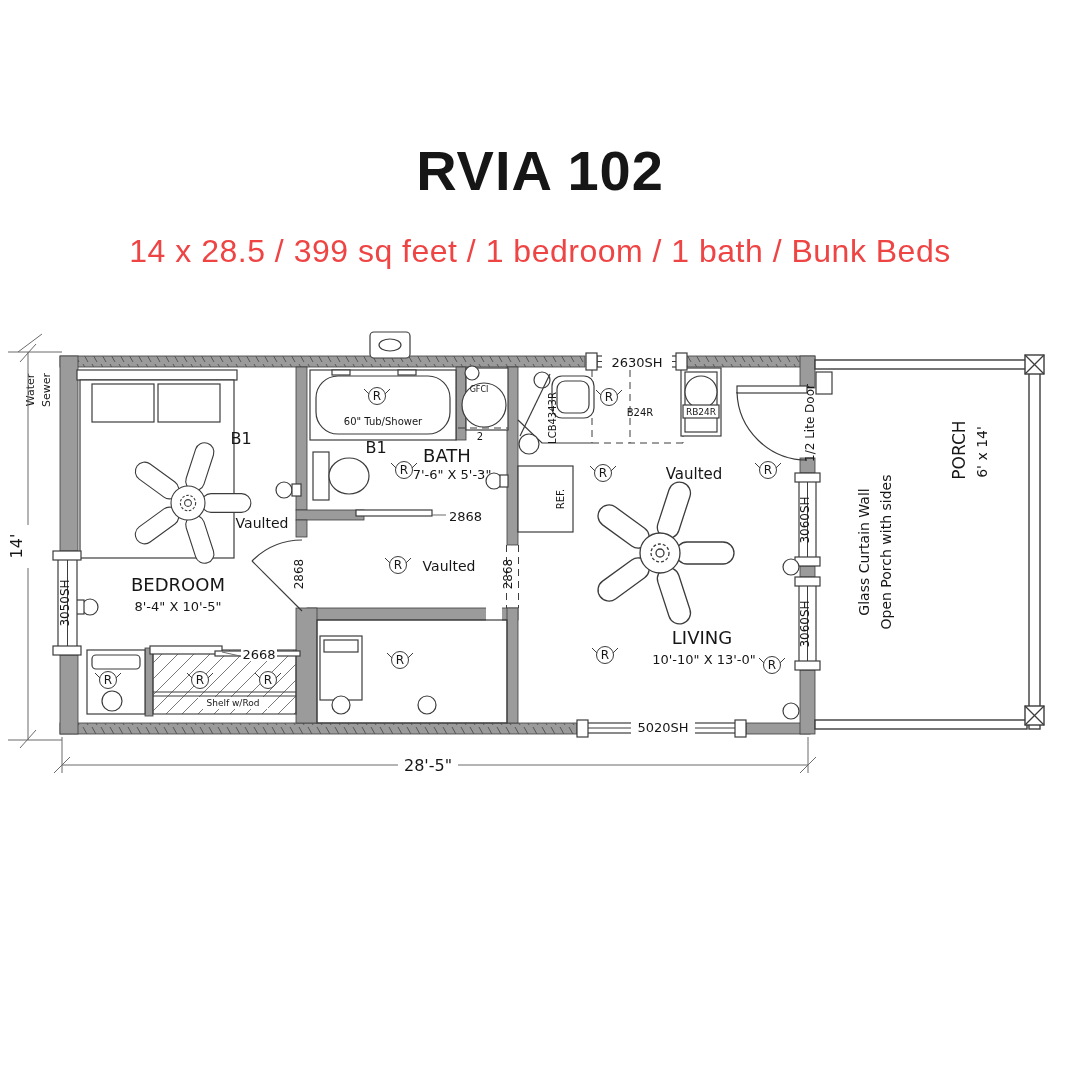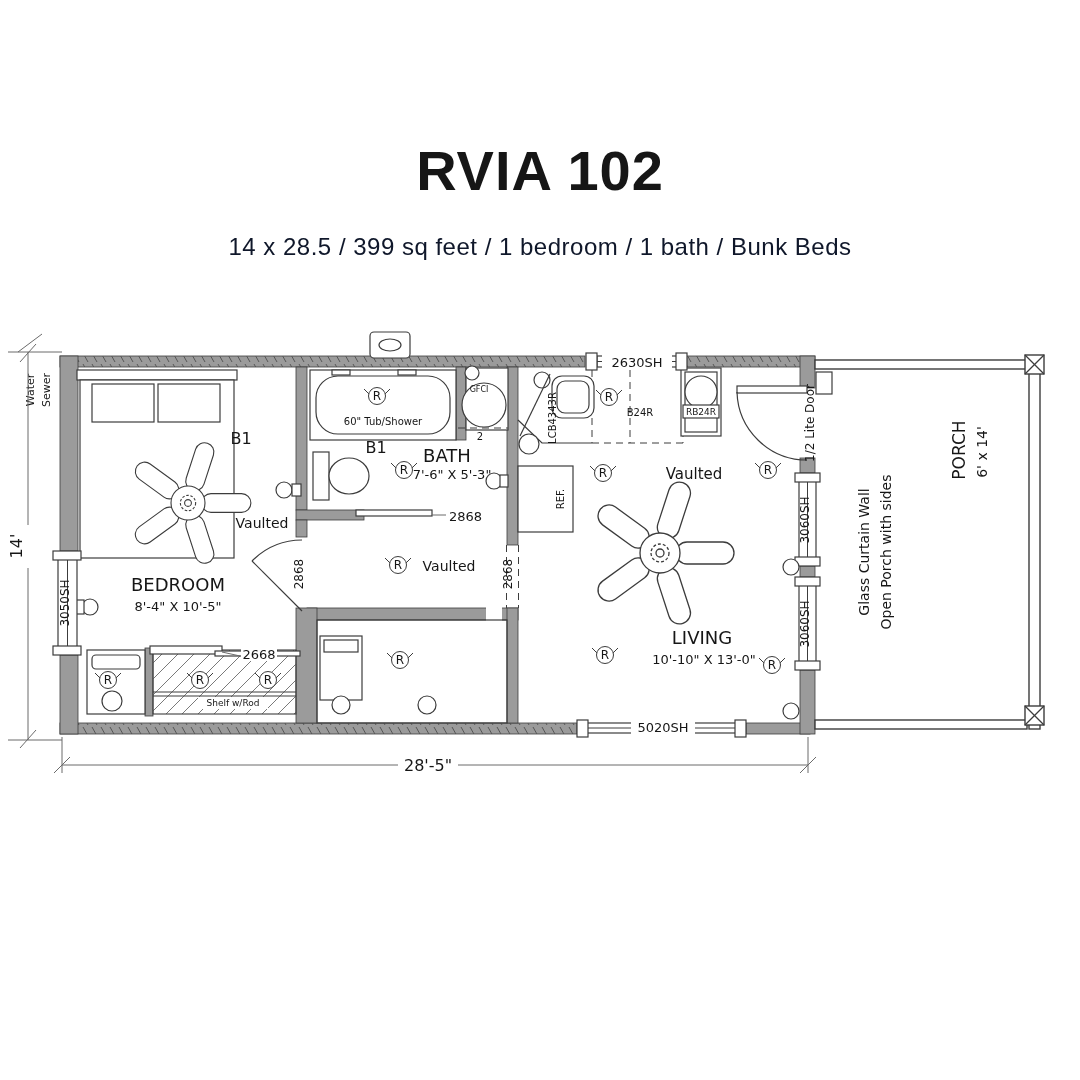--- a/index.html
+++ b/index.html
@@ -1,21 +1,21 @@
 <!DOCTYPE html>
 <html><head>
 <meta charset="utf-8">
 <style>
   html,body{margin:0;padding:0;background:#ffffff;}
   .page{position:relative;width:1080px;height:773px;background:#fff;overflow:hidden;
         font-family:"Liberation Sans",sans-serif;border-radius:19px;}
   .title{position:absolute;top:138px;left:0;width:1080px;text-align:center;
          font-size:56px;font-weight:700;letter-spacing:1px;color:#161616;}
   .subtitle{position:absolute;top:233px;left:0;width:1080px;text-align:center;
-            font-size:24px;font-weight:400;letter-spacing:.5px;color:#0f172a;}
+            font-size:32px;font-weight:400;letter-spacing:.5px;color:#ef4444;}
   svg{position:absolute;top:0;left:0;}
   svg text{font-family:"DejaVu Sans",sans-serif;fill:#161616;}
   .wall{fill:#9b9b9b;stroke:#3c3c3c;stroke-width:.8;}
   .pwall{fill:#ffffff;stroke:#3c3c3c;stroke-width:1.4;}
   .fx{fill:#ffffff;stroke:#3c3c3c;stroke-width:1.2;}
   .ln{fill:none;stroke:#3c3c3c;stroke-width:1.2;}
   .dash{fill:none;stroke:#3c3c3c;stroke-width:1;stroke-dasharray:7,5;}
   .dim{fill:none;stroke:#6b6b6b;stroke-width:1;}
   .winln{fill:none;stroke:#3c3c3c;stroke-width:1;}
 </style>

